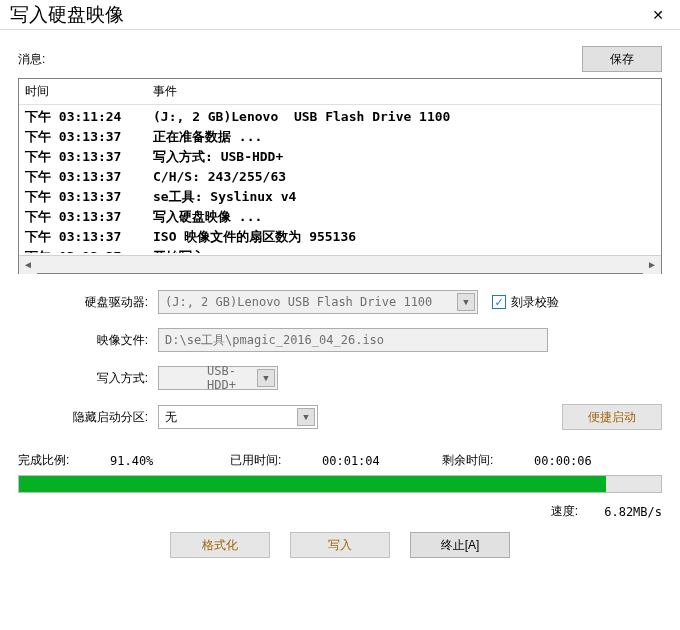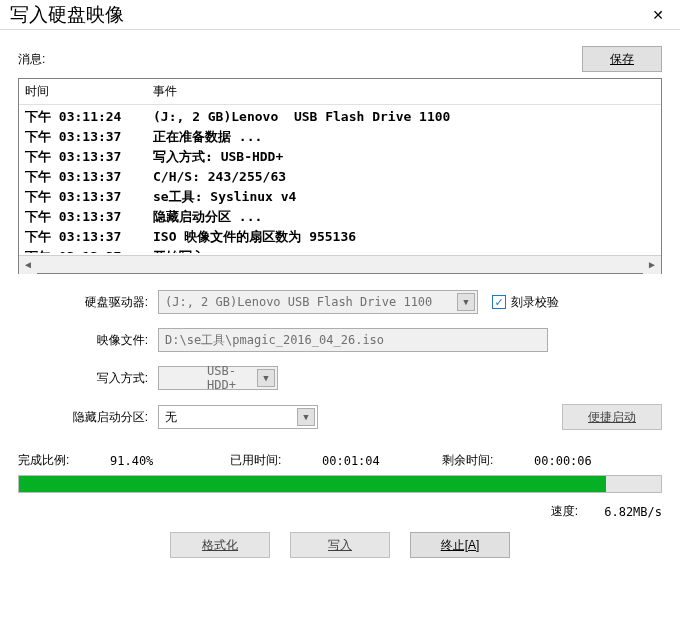--- a/index.html
+++ b/index.html
@@ -45,25 +45,24 @@
     min-width: 80px;
     height: 24px;
     background: #e1e1e1;
     border: 1px solid #adadad;
     font-size: 12px;
     display: inline-flex;
     align-items: center;
     justify-content: center;
     padding: 12px 10px;
     cursor: pointer;
-    text-decoration: underline;
   }
   .btn.wide { min-width: 100px; }
   .btn.disabled {
-    color: #404040;
+    color: #a16207;
     background: #e6e6e6;
     border-color: #c0c0c0;
   }
   .listbox {
     border: 1px solid #808080;
     height: 196px;
     position: relative;
     background: #fff;
   }
   .listhead {
@@ -209,21 +208,21 @@
     <div class="listhead">
       <span class="col-time">时间</span>
       <span class="col-event">事件</span>
     </div>
     <div class="listbody" id="logbody">
         <div class="logrow"><span class="t">下午 03:11:24</span><span class="e">(J:, 2 GB)Lenovo  USB Flash Drive 1100</span></div>
         <div class="logrow"><span class="t">下午 03:13:37</span><span class="e">正在准备数据 ...</span></div>
         <div class="logrow"><span class="t">下午 03:13:37</span><span class="e">写入方式: USB-HDD+</span></div>
         <div class="logrow"><span class="t">下午 03:13:37</span><span class="e">C/H/S: 243/255/63</span></div>
         <div class="logrow"><span class="t">下午 03:13:37</span><span class="e">se工具: Syslinux v4</span></div>
-        <div class="logrow"><span class="t">下午 03:13:37</span><span class="e">隐藏启动分区 ...</span></div>
+        <div class="logrow"><span class="t">下午 03:13:37</span><span class="e">写入硬盘映像 ...</span></div>
         <div class="logrow"><span class="t">下午 03:13:37</span><span class="e">ISO 映像文件的扇区数为 955136</span></div>
         <div class="logrow"><span class="t">下午 03:13:37</span><span class="e">开始写入 ...</span></div>
       </div>
     <div class="hscroll">
       <div class="arrow">◄</div>
       <div class="track"></div>
       <div class="arrow">►</div>
     </div>
   </div>
 

